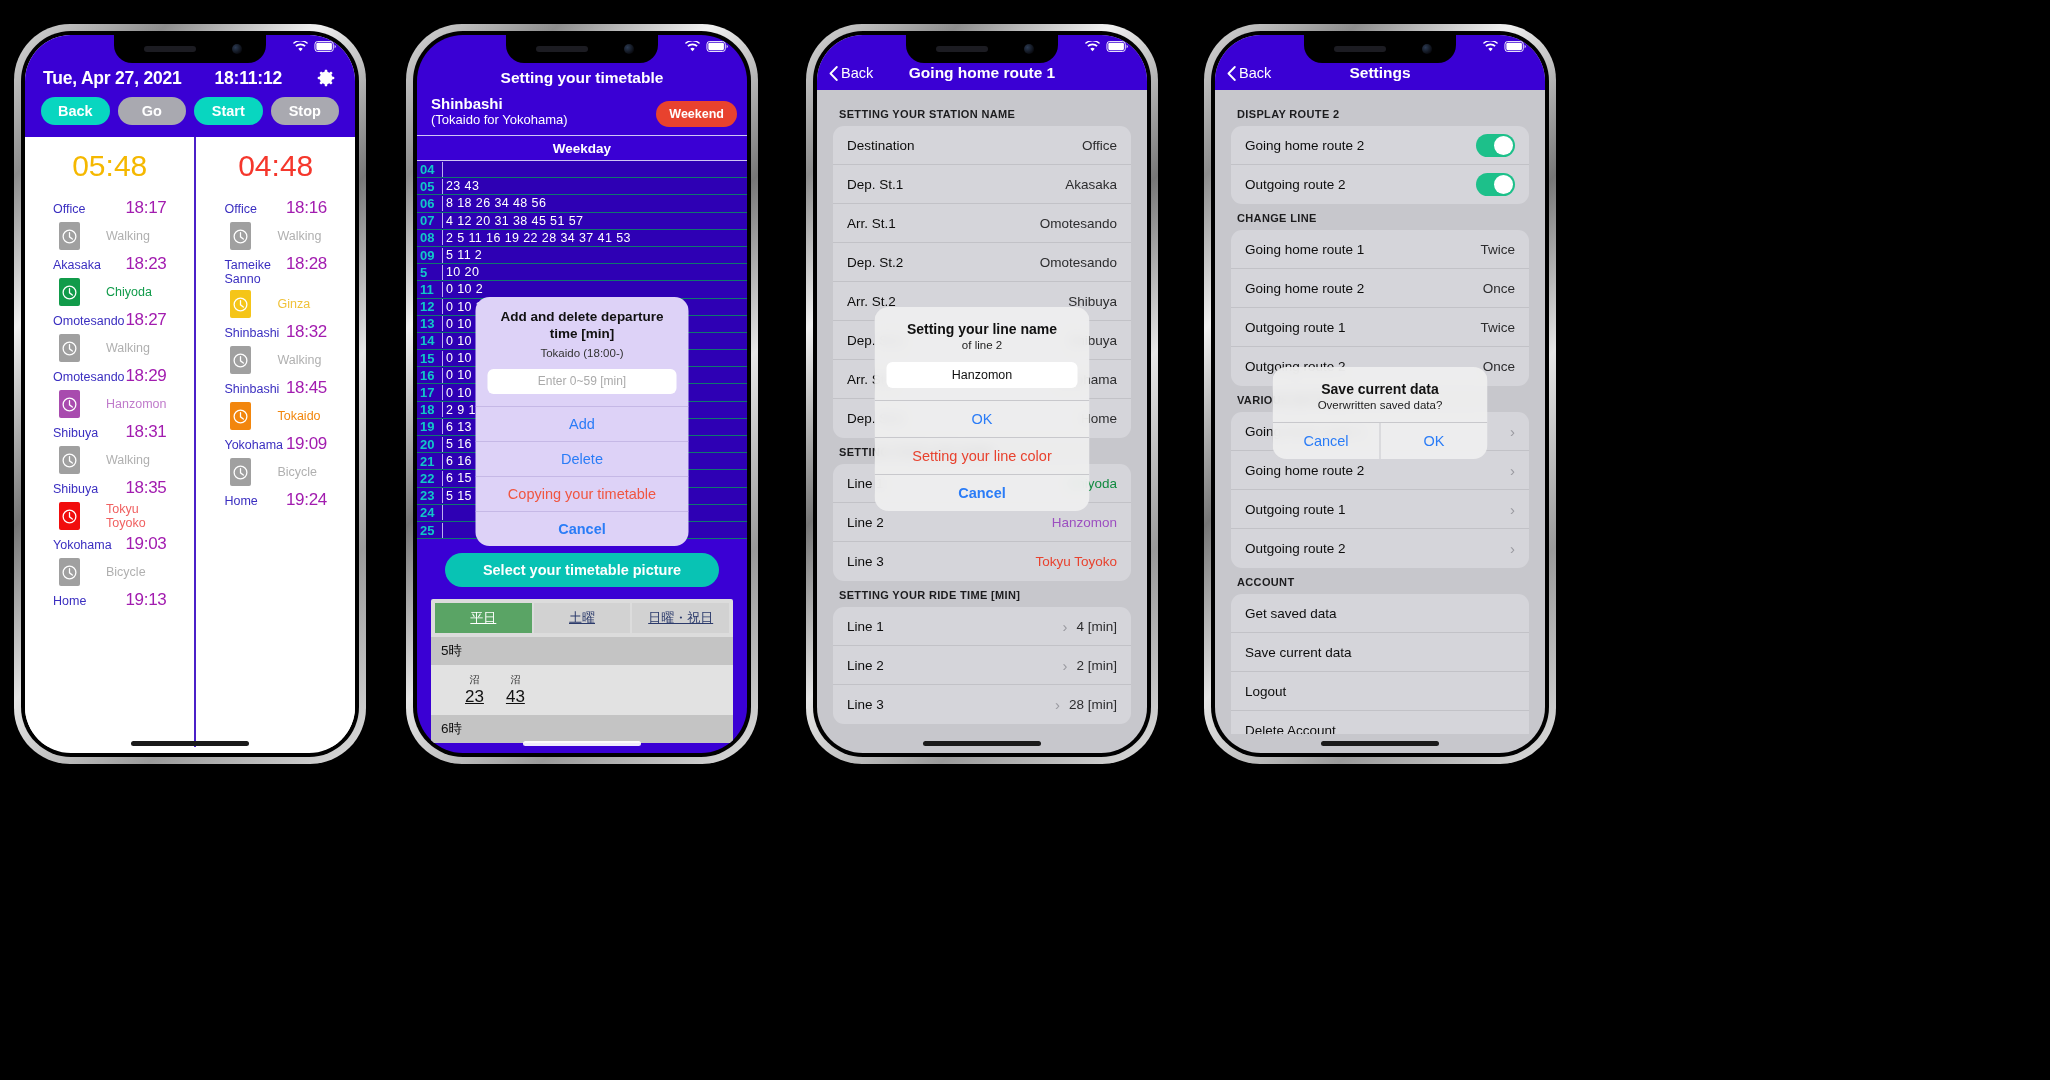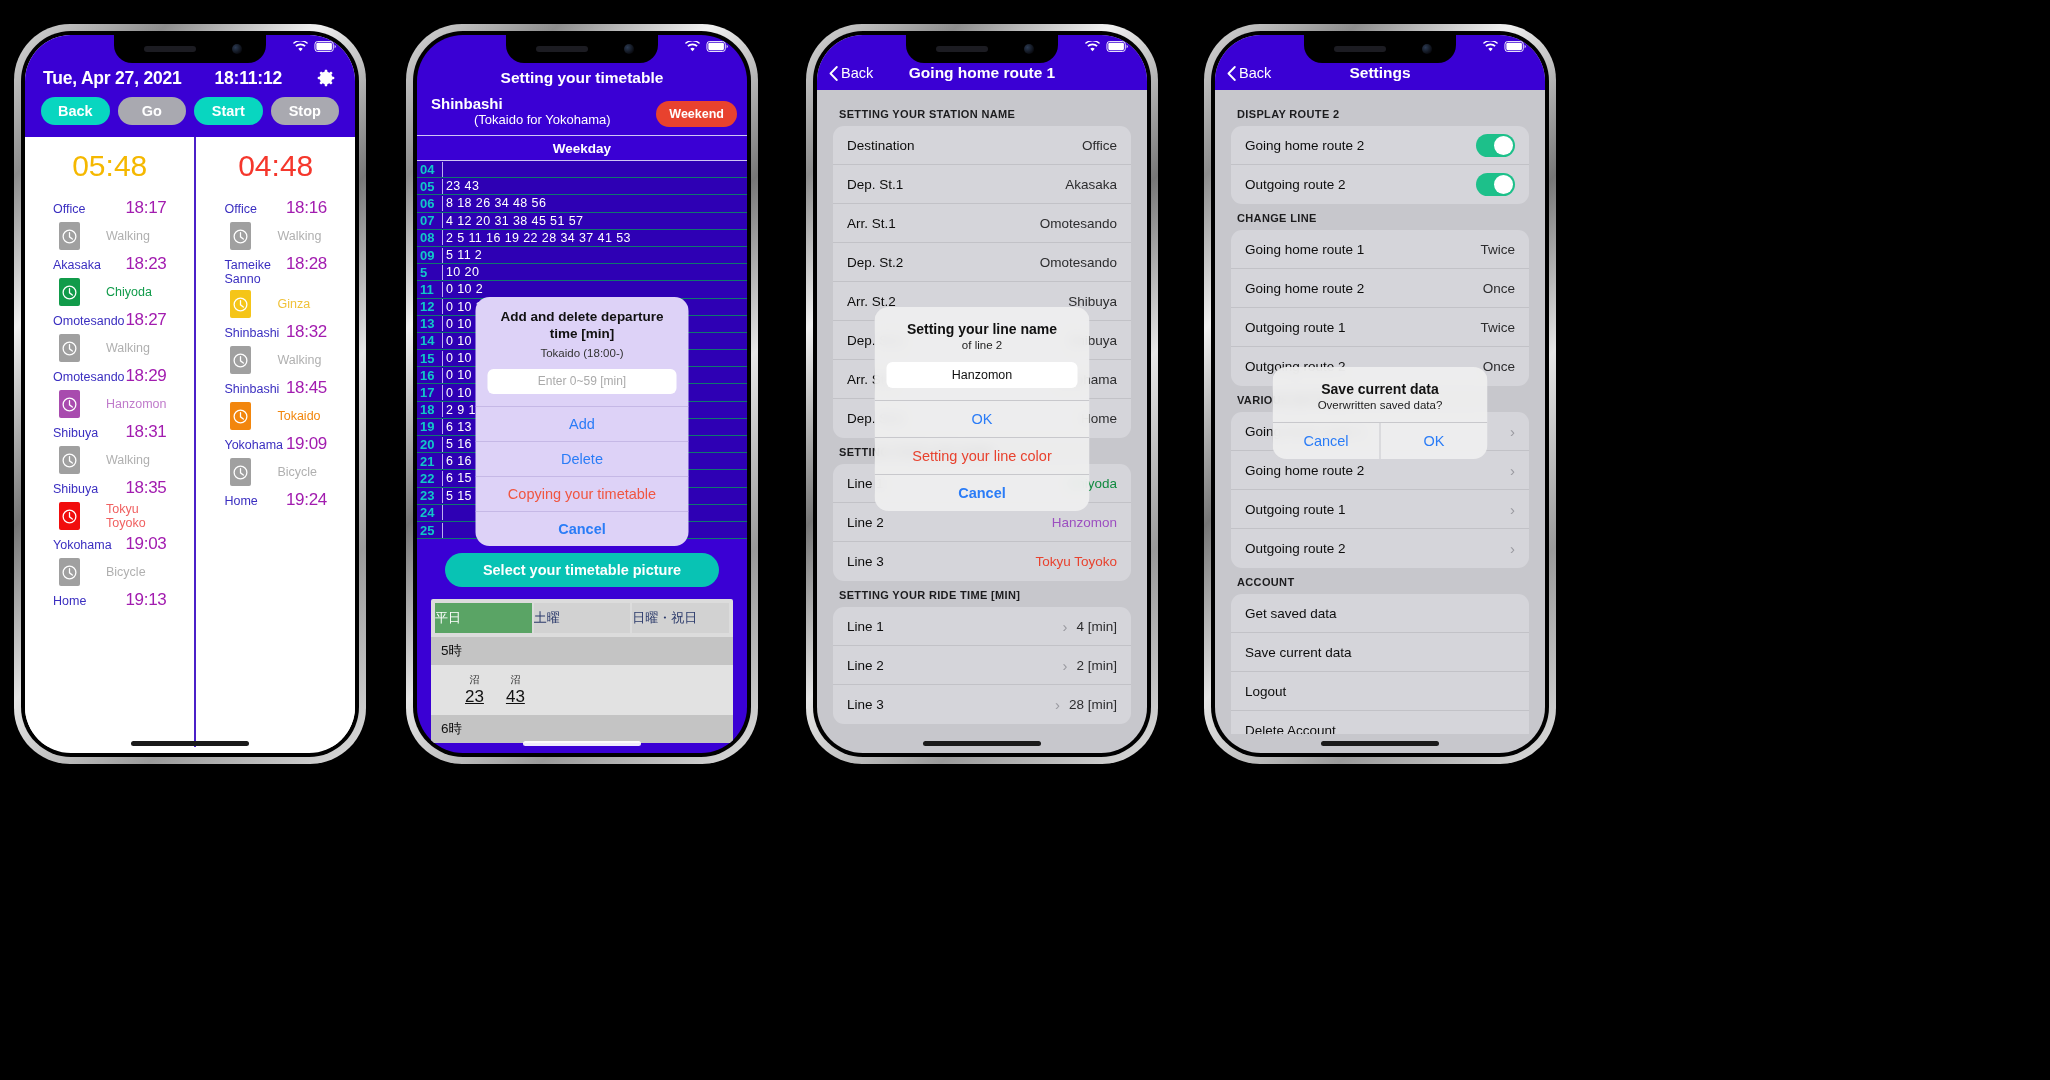--- a/index.html
+++ b/index.html
@@ -76,38 +76,38 @@
   .mode-ic { width:21px; height:28px; border-radius:2px; display:flex; align-items:center; justify-content:center; flex:none;}
   .mode-ic svg { display:block; }
   .leg-mode .lbl { font-size:12.5px; }
 
   
   #p2 { left: 406px; top: 24px; }
   .p2-screen { background:#3a00d4; }
   .p2-title { color:#fff; text-align:center; font-size:15.5px; font-weight:700; padding: 34px 0 8px; }
   .p2-sub { padding: 0 14px; position:relative; }
   .p2-sub .stn { color:#fff; font-size:15px; font-weight:700; }
-  .p2-sub .dir { color:#fff; font-size:13px;margin-left:43px; }
+  .p2-sub .dir { color:#fff; font-size:13px; }
   .p2-weekend {
     position:absolute; right: 10px; top: 6px;
     background:#e8422e; color:#fff; font-size:12.5px; font-weight:700;
     padding: 6px 13px; border-radius:14px;
   }
   .tt-wrap { margin: 8px 0 0; border-top:1px solid #cfc6f5; }
   .tt-head { color:#fff; font-size:13.5px; font-weight:700; text-align:center; padding:5px 0 4px; border-bottom:1px solid #cfc6f5; }
   .tt-row { display:flex; border-bottom:1px solid #0f766e; height:17.2px; align-items:center; background:#2e00b4;}
   .tt-hr { width:26px; flex:none; color:#12c7c7; font-size:13px; font-weight:600; padding-left:3px; border-right:1px solid #bdb0ef; }
   .tt-mins { color:#fff; font-size:12.5px; padding-left:3px; white-space:nowrap; overflow:hidden; letter-spacing:.4px;}
   .p2-selbtn {
     margin: 14px 28px 0; background:#08c3b4; color:#fff; text-align:center;
     border-radius:18px; padding: 9px 0; font-size:14.5px; font-weight:700;
   }
   .p2-pic { margin: 12px 14px 0; background:#dcdcdc; border-radius:2px; overflow:hidden; }
   .p2-tabs { display:flex; padding:4px; gap:2px; }
-  .p2-tab { flex:1; font-size:13px; padding:6px 0; background:#d2d2d2; color:#2b3a6b; }
+  .p2-tab { flex:1; text-align:center; font-size:13px; padding:6px 0; background:#d2d2d2; color:#2b3a6b;text-decoration:underline; }
   .p2-tab.on { background:#5aa465; color:#fff; }
   .p2-hour { background:#c4c4c4; color:#111; font-size:13.5px; padding:5px 10px; }
   .p2-cells { display:flex; gap:22px; padding: 8px 0 8px 34px; background:#e2e2e2;}
   .p2-cell { text-align:center; }
   .p2-cell .k { font-size:10px; color:#333; display:block; }
   .p2-cell .v { font-size:17px; color:#111; text-decoration:underline; }
 
   
   .p2-modal {
     position:absolute; left:50%; transform:translateX(-50%);

